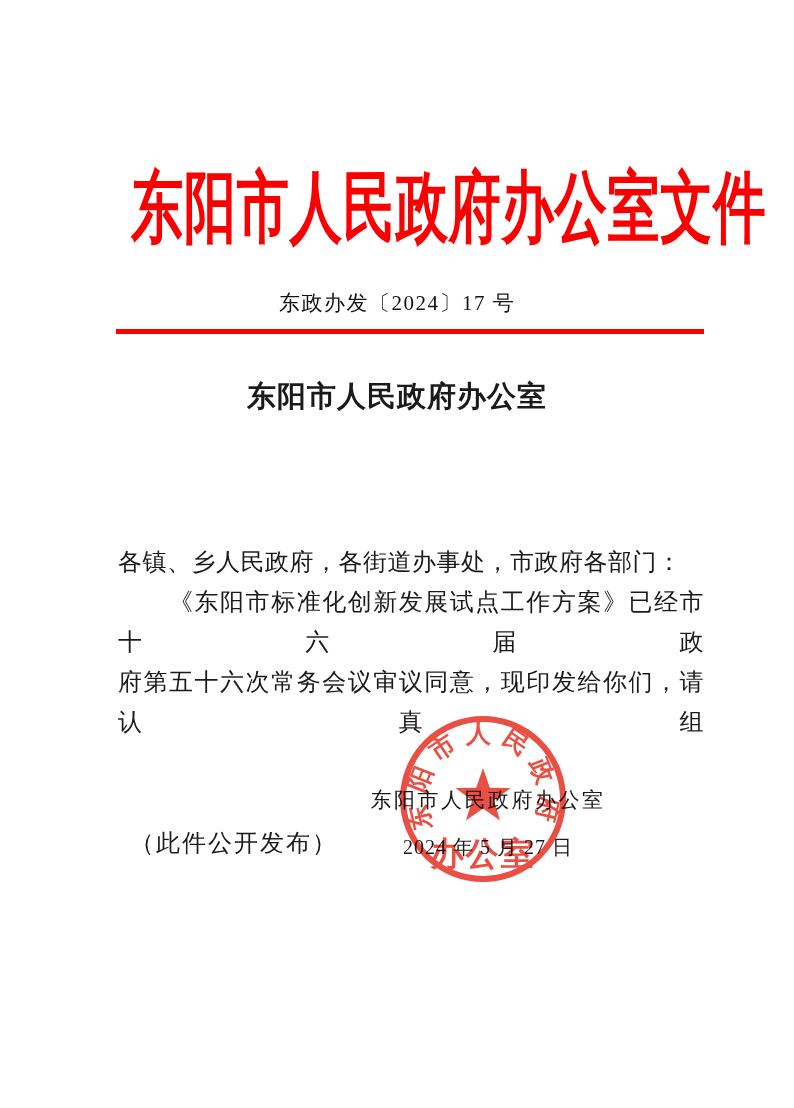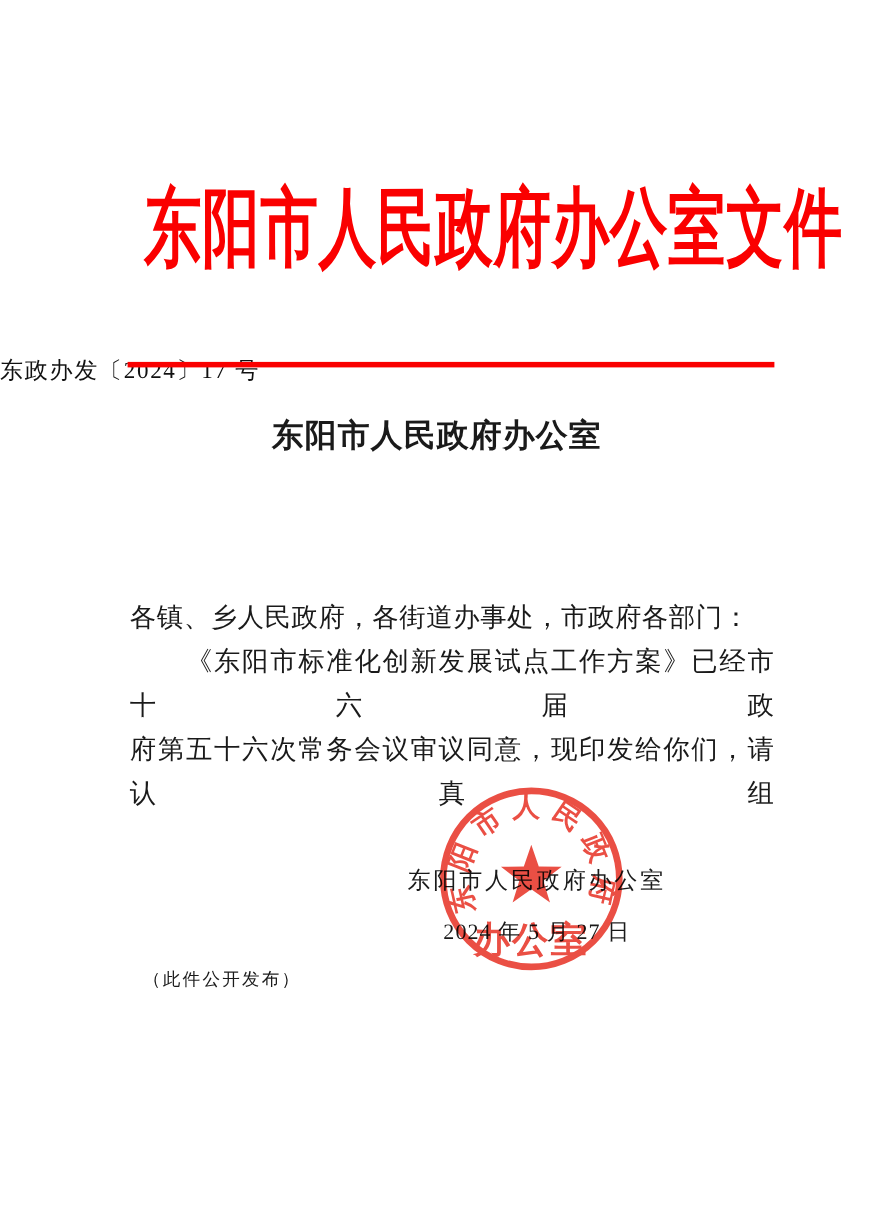--- a/index.html
+++ b/index.html
@@ -23,24 +23,23 @@
     font-size: 78px; line-height: 100px;
     font-weight: bold;
     color: var(--accent-red);
     transform: scaleX(0.67);
     transform-origin: 50% 50%;
     white-space: nowrap;
     letter-spacing: 1px;
   }
   .doc-number {
     position: absolute; top: 289px; left: 0; right: 0;
-    text-align: left;
+    text-align: center;
     font-size: 21px; letter-spacing: 1.5px;
     color: #111;
-    margin-top: 34px;
   }
   .red-rule {
     position: absolute; top: 329px; left: 116px;
     width: 588px; height: 5px;
     background: var(--accent-red);
   }
   .doc-title {
     position: absolute; top: 376px; left: 0; right: 0;
     text-align: center;
     font-size: 29px; line-height: 40px;
@@ -66,22 +65,22 @@
   .signature-org {
     font-size: 21px; letter-spacing: 2.5px;
     white-space: nowrap;
   }
   .signature-date {
     margin-top: 20px;
     font-size: 20px; letter-spacing: 1px;
     white-space: nowrap;
   }
   .public-note {
-    position: absolute; top: 880px; left: 130px;
-    font-size: 16px; letter-spacing: 2px;
+    position: absolute; top: 827px; left: 130px;
+    font-size: 24px; letter-spacing: 2px;
   }
   .seal {
     position: absolute; top: 709px; left: 393px;
     width: 180px; height: 180px;
     mix-blend-mode: multiply;
     opacity: 0.88;
     pointer-events: none;
   }
   .seal .ring { fill: none; stroke: var(--seal-red); stroke-width: 6px; }
   .seal .star { fill: var(--seal-red); }

